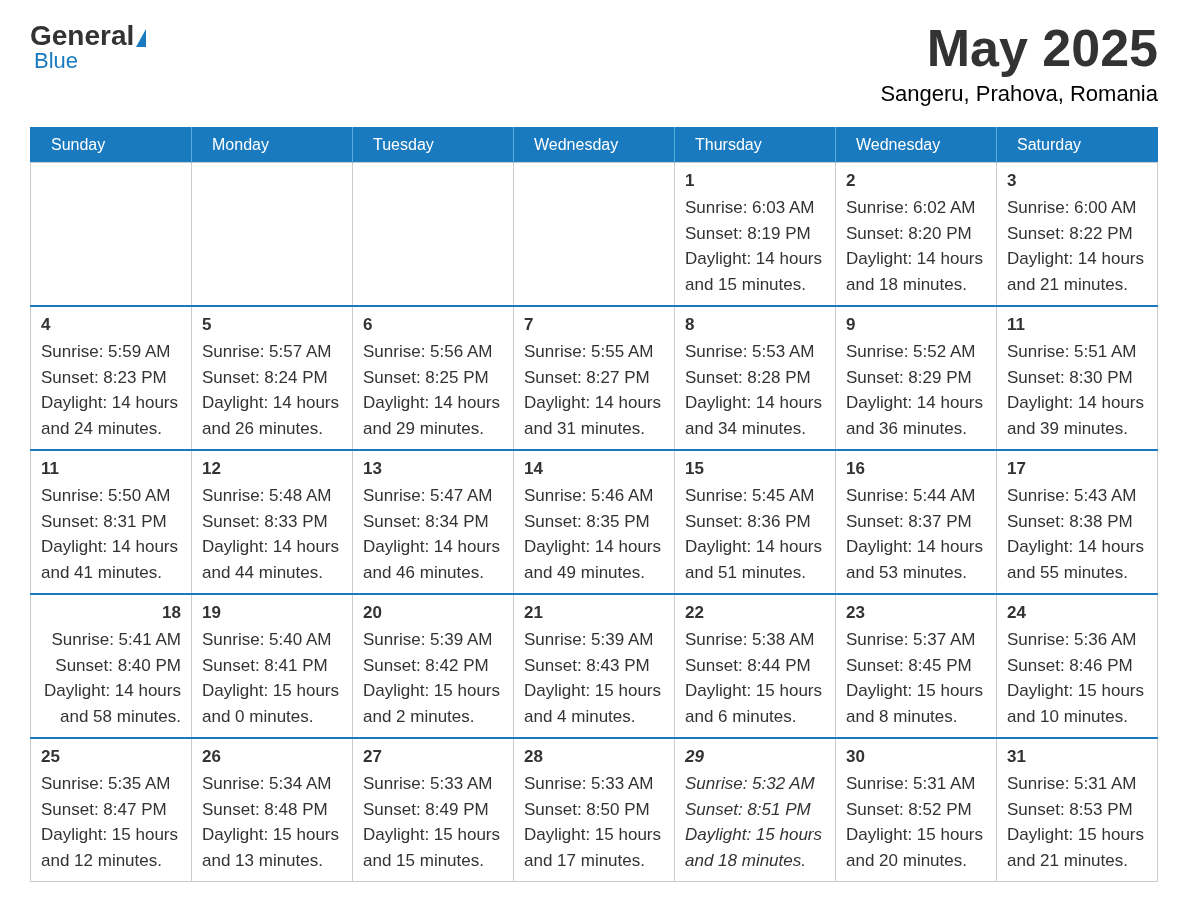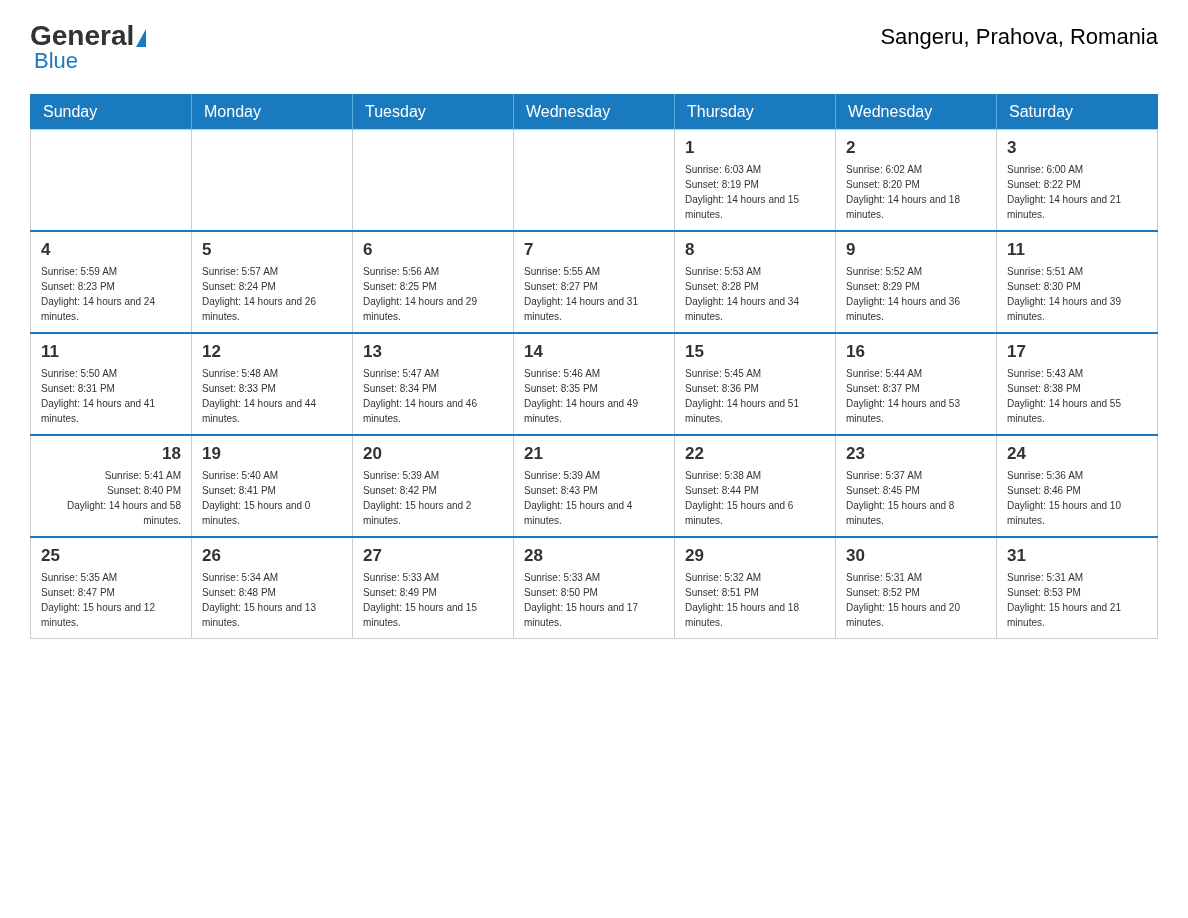--- a/index.html
+++ b/index.html
@@ -66,21 +66,21 @@
     }
     .calendar {
       width: 100%;
       border-collapse: collapse;
       border: 1px solid #1a7abf;
     }
     .calendar th {
       background-color: #1a7abf;
       color: #fff;
       text-align: left;
-      padding: 8px 12px;
+      padding: 8px 20px;
       font-size: 16px;
       font-weight: normal;
       border-right: 1px solid #5aaedd;
     }
     .calendar th:last-child {
       border-right: none;
     }
     .calendar td {
       vertical-align: top;
       padding: 8px 10px;
@@ -88,40 +88,41 @@
       width: 14.28%;
       min-height: 100px;
     }
     .day-number {
       font-size: 17px;
       font-weight: bold;
       color: #333;
       margin-bottom: 4px;
     }
     .day-info {
-      font-size: 10px;
+      font-size: 17px;
       color: #333;
       line-height: 1.5;
     }
     .empty-cell {
       background: #fff;
     }
   </style>
 </head>
 <body>
 
 <div class="header">
   <div class="logo">
     <div class="logo-text">
       <span class="logo-general">General</span>
       <span class="logo-triangle"></span>
     </div>
     <div class="logo-blue">Blue</div>
   </div>
   <div class="title-block">
+    <h1>May 2025</h1>
     <h2>Sangeru, Prahova, Romania</h2>
   </div>
 </div>
 
 <table class="calendar">
   <thead>
     <tr>
       <th>Sunday</th>
       <th>Monday</th>
       <th>Tuesday</th>
@@ -250,21 +251,21 @@
           <div class="day-info">Sunrise: 5:34 AM<br>Sunset: 8:48 PM<br>Daylight: 15 hours and 13 minutes.</div>
         </td>
         <td style="border-top: 2px solid rgb(26, 122, 191);">
           <div class="day-number">27</div>
           <div class="day-info">Sunrise: 5:33 AM<br>Sunset: 8:49 PM<br>Daylight: 15 hours and 15 minutes.</div>
         </td>
         <td style="border-top: 2px solid rgb(26, 122, 191);">
           <div class="day-number">28</div>
           <div class="day-info">Sunrise: 5:33 AM<br>Sunset: 8:50 PM<br>Daylight: 15 hours and 17 minutes.</div>
         </td>
-        <td style="border-top: 2px solid rgb(26, 122, 191);">
+        <td style="border-top: 2px solid rgb(26, 122, 191); font-style: italic;">
           <div class="day-number">29</div>
           <div class="day-info">Sunrise: 5:32 AM<br>Sunset: 8:51 PM<br>Daylight: 15 hours and 18 minutes.</div>
         </td>
         <td style="border-top: 2px solid rgb(26, 122, 191);">
           <div class="day-number">30</div>
           <div class="day-info">Sunrise: 5:31 AM<br>Sunset: 8:52 PM<br>Daylight: 15 hours and 20 minutes.</div>
         </td>
         <td style="border-top: 2px solid rgb(26, 122, 191);">
           <div class="day-number">31</div>
           <div class="day-info">Sunrise: 5:31 AM<br>Sunset: 8:53 PM<br>Daylight: 15 hours and 21 minutes.</div>

